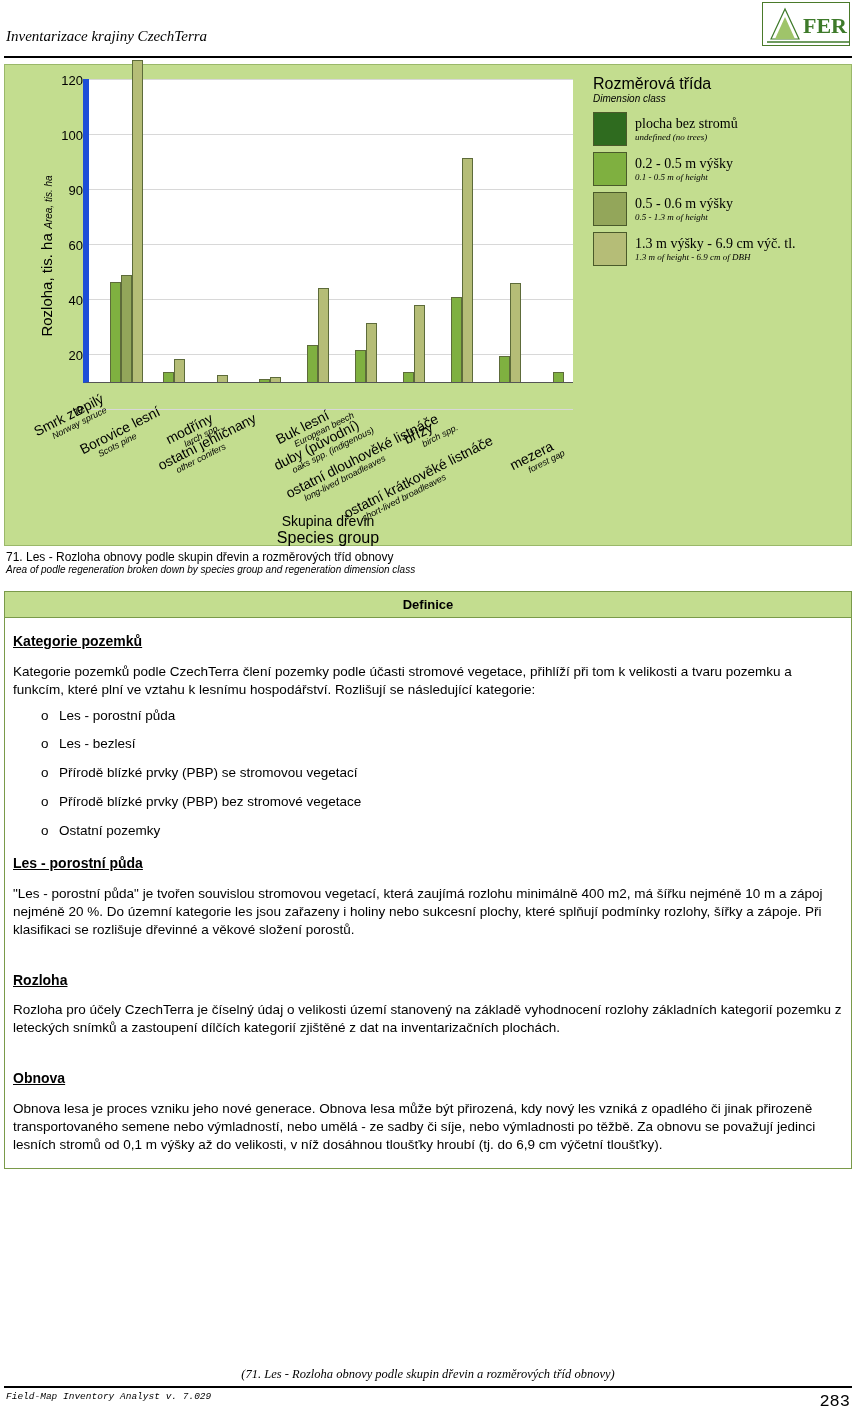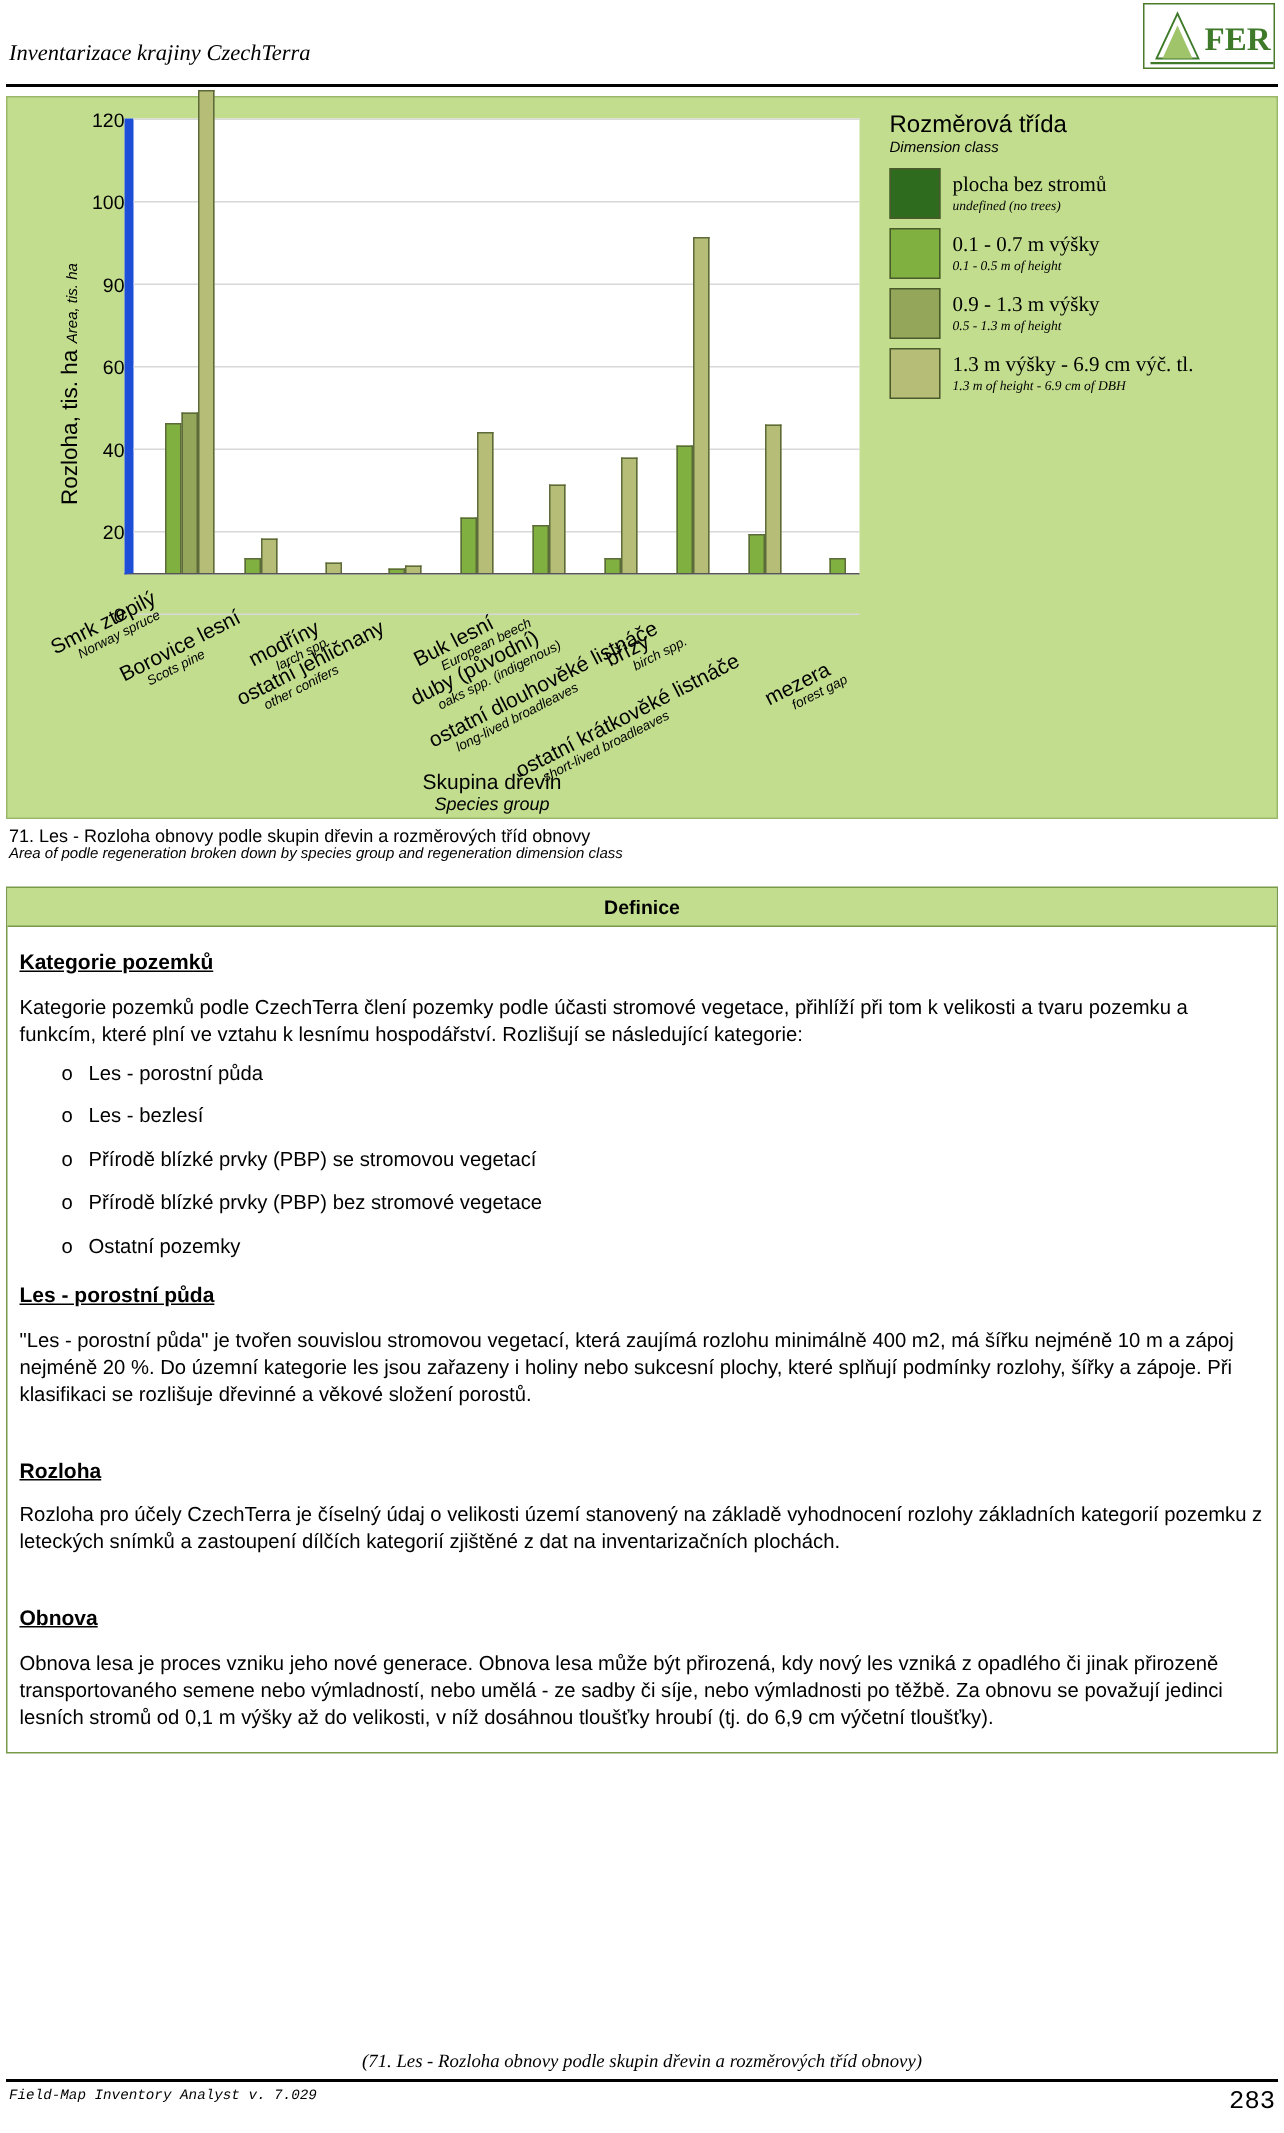--- a/index.html
+++ b/index.html
@@ -120,21 +120,21 @@
   .xlab .cz { font-size: 14px; display:block; }
   .xlab .en { font-size: 9px; font-style: italic; display:block; margin-left: 14px; margin-top:-1px;}
   .x-axis-title {
     position: absolute;
     left: 78px;
     width: 490px;
     top: 448px;
     text-align: center;
   }
   .x-axis-title .cz { font-size: 14px; display:block; }
-  .x-axis-title .en { font-size: 12px; font-style: italic; display:block; }
+  .x-axis-title .en { font-size: 16px; display:block; }
 
   
   .legend {
     position: absolute;
     left: 588px;
     top: 10px;
     width: 300px;
   }
   .legend-title { font-size: 16px; }
   .legend-sub { font-size: 10px; font-style: italic; margin-bottom: 8px; }
@@ -373,28 +373,28 @@
     <div class="legend-item">
       <div class="legend-swatch" style="background:#2f6b1f;"></div>
       <div class="legend-text">
         <span class="cz">plocha bez stromů</span>
         <span class="en">undefined (no trees)</span>
       </div>
     </div>
     <div class="legend-item">
       <div class="legend-swatch" style="background:#7fb040;"></div>
       <div class="legend-text">
-        <span class="cz">0.1 - 0.7 m výšky</span>
+        <span class="cz">0.2 - 0.5 m výšky</span>
         <span class="en">0.1 - 0.5 m of height</span>
       </div>
     </div>
     <div class="legend-item">
       <div class="legend-swatch" style="background:#93a65a;"></div>
       <div class="legend-text">
-        <span class="cz">0.9 - 1.3 m výšky</span>
+        <span class="cz">0.5 - 0.6 m výšky</span>
         <span class="en">0.5 - 1.3 m of height</span>
       </div>
     </div>
     <div class="legend-item">
       <div class="legend-swatch" style="background:#b5bd77;"></div>
       <div class="legend-text">
         <span class="cz">1.3 m výšky - 6.9 cm výč. tl.</span>
         <span class="en">1.3 m of height - 6.9 cm of DBH</span>
       </div>
     </div>

